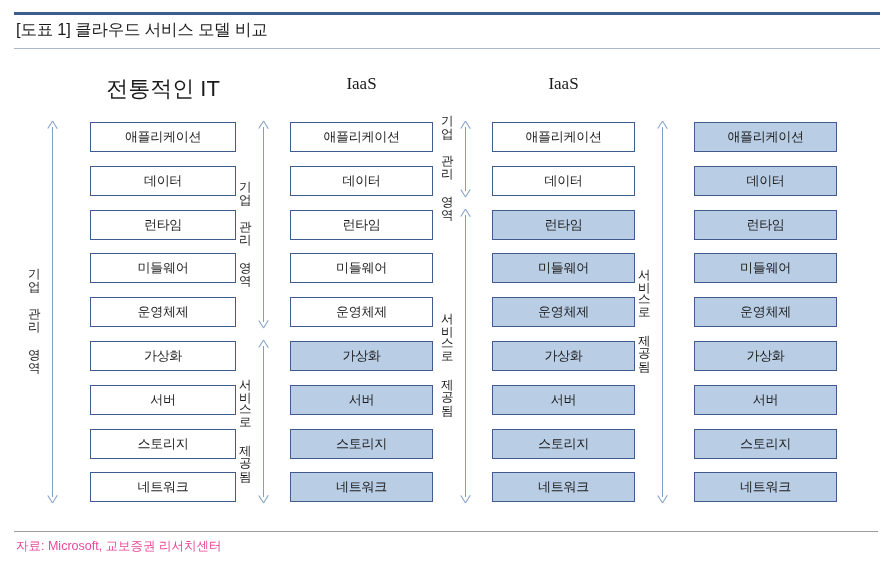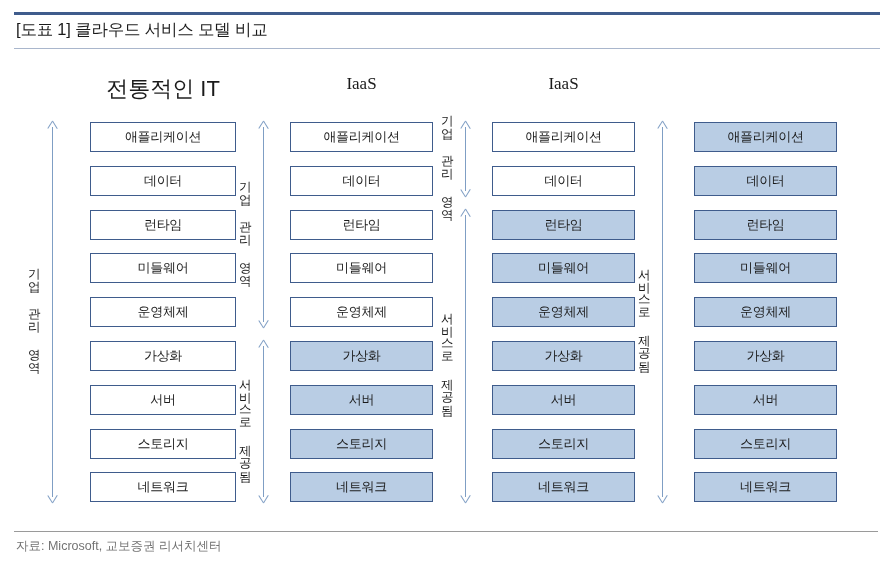--- a/index.html
+++ b/index.html
@@ -50,21 +50,21 @@
     top: 531px;
     width: 864px;
     height: 1px;
     background: #9a9a9a;
   }
   #source-note {
     position: absolute;
     left: 16px;
     top: 538px;
     font-size: 12.5px;
-    color: #737373;
+    color: #ec4899;
     white-space: nowrap;
   }
 
   
   #diagram {
     position: absolute;
     left: 0;
     top: 0;
     width: 894px;
     height: 564px;

